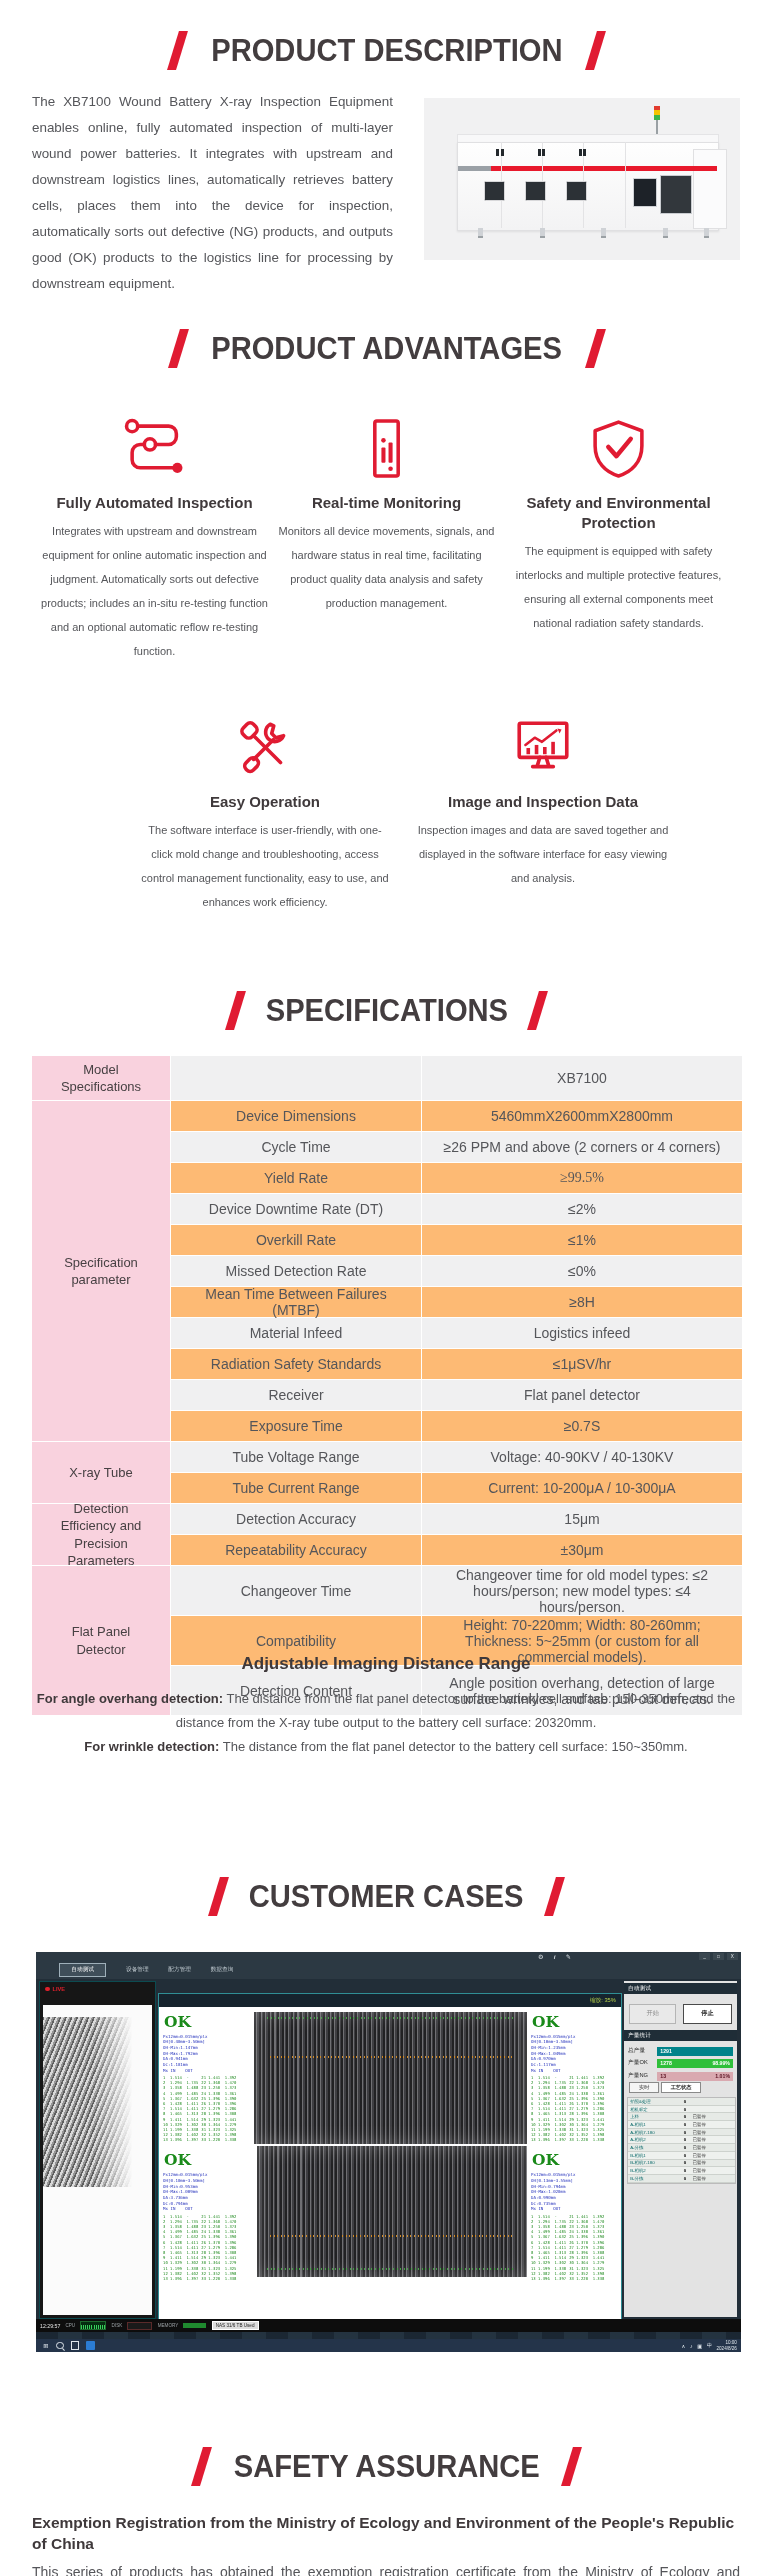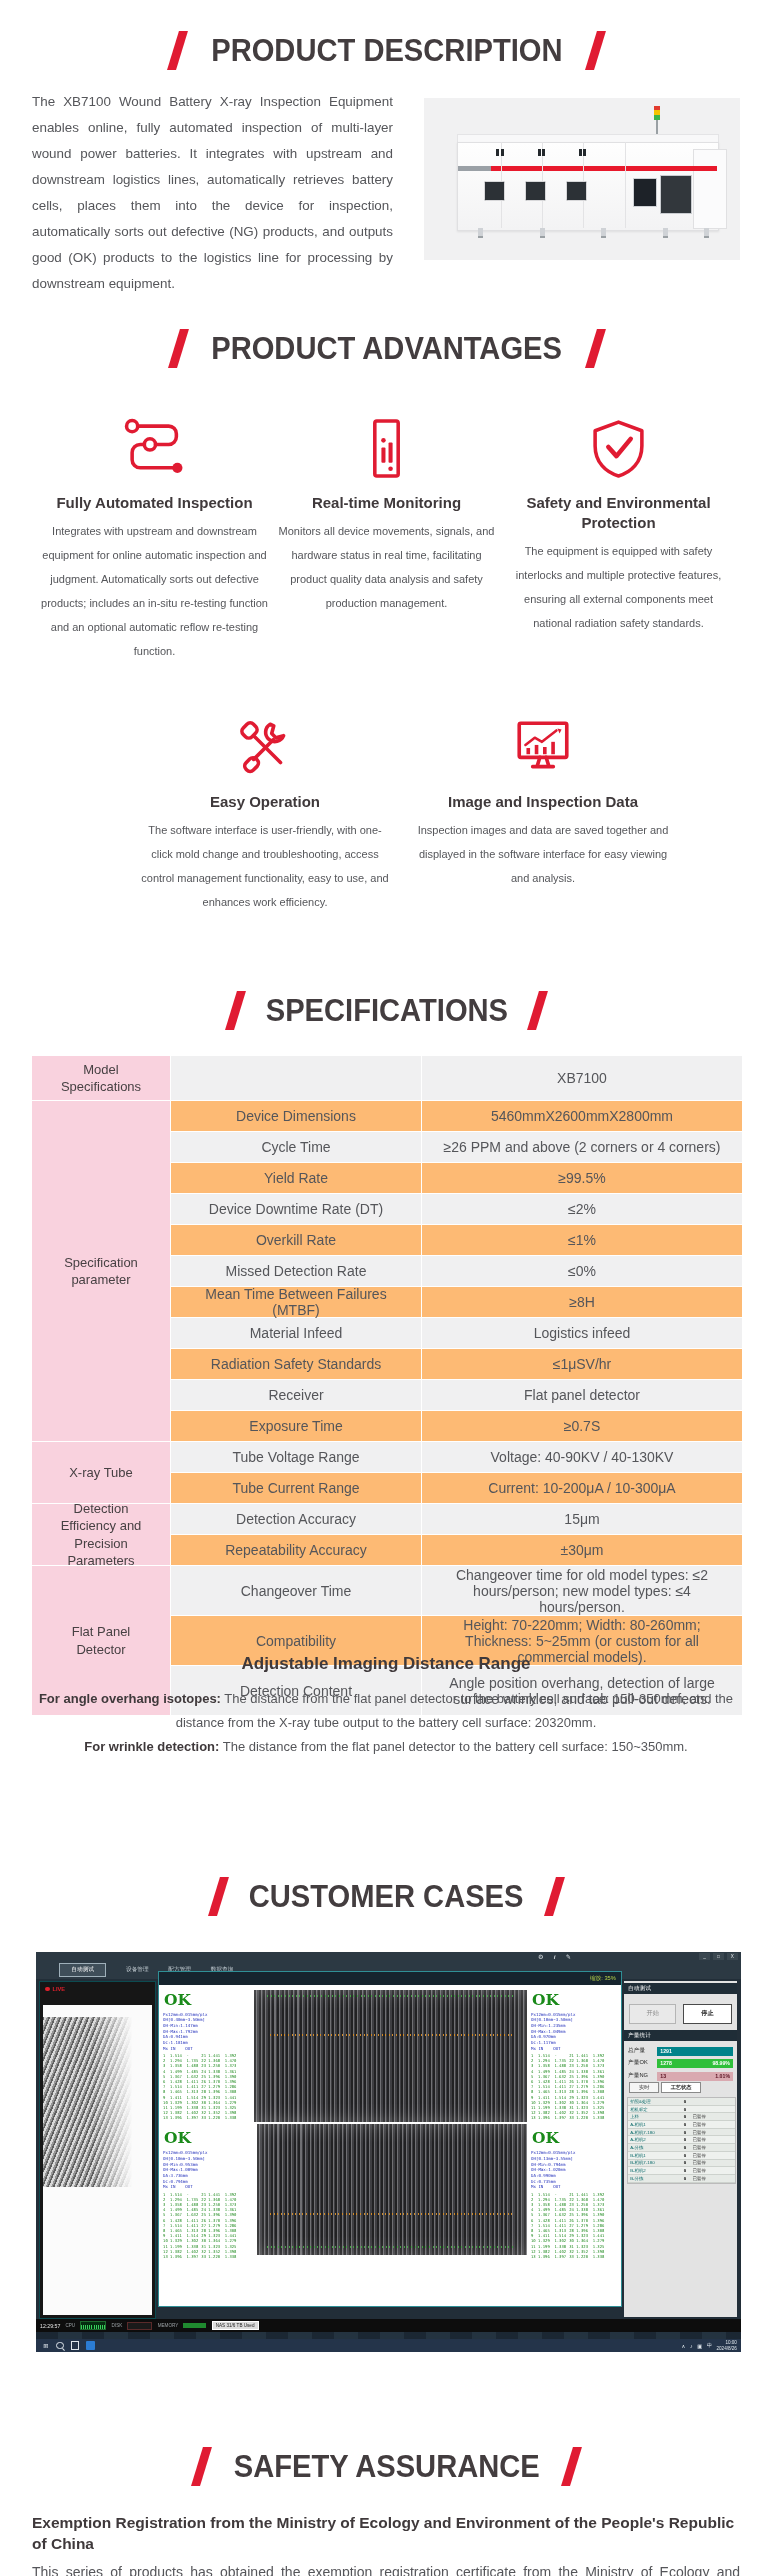--- a/index.html
+++ b/index.html
@@ -50,21 +50,21 @@
   .sh-winbtns{position:absolute;right:3.1px;top:1px;display:flex;gap:2.6px;}
   .sh-winbtns span{width:11.3px;height:7.2px;background:#3a4750;color:#e6ebee;font-size:4.6px;display:flex;align-items:center;justify-content:center;}
   .sh-tabs{position:absolute;left:0;top:9.3px;width:100%;height:17.5px;background:#2c3943;display:flex;align-items:center;gap:19.6px;padding-left:23px;box-sizing:border-box;}
   .sh-tab{color:#c2ccd2;font-size:5.7px;}
   .sh-tab.on{background:#3f4e59;border:0.5px solid #9fb0ba;color:#fff;padding:2.1px 11.3px;}
   .lpanel{position:absolute;left:3.1px;top:29px;width:115px;height:336px;background:#161616;border:0.5px solid #0c4b50;}
   .live{position:absolute;left:5.2px;top:4.1px;color:#e0202c;font-size:5.7px;font-weight:700;display:flex;align-items:center;gap:2.6px;}
   .live i{width:4.6px;height:4.6px;border-radius:50%;background:#e0202c;}
   .lp-white{position:absolute;left:2.6px;top:23px;width:109px;height:310px;background:#fbfbfb;}
   .lp-xray{position:absolute;left:0px;top:12.4px;width:91px;height:170px;background:repeating-linear-gradient(112deg,#5f5f5f 0 1.5px,#d9d9d9 1.5px 3.6px,#969696 3.6px 5.2px);-webkit-mask-image:linear-gradient(90deg,#000 55%,transparent 98%);mask-image:linear-gradient(90deg,#000 55%,transparent 98%);}
-  .canvas{position:absolute;left:122px;top:19px;width:464px;height:336px;background:#fff;border:0.5px solid #2f8f96;box-sizing:border-box;}
+  .canvas{position:absolute;left:122px;top:41px;width:464px;height:336px;background:#fff;border:0.5px solid #2f8f96;box-sizing:border-box;}
   .cv-strip{position:absolute;left:0;top:0;width:100%;height:13.4px;background:#16242e;color:#b7d24a;font-size:5.7px;display:flex;align-items:center;justify-content:flex-end;padding-right:5.2px;box-sizing:border-box;}
   .quad{position:absolute;width:89px;height:133px;overflow:hidden;}
   .q-ok{font-family:"DejaVu Serif",serif;font-weight:700;color:#1a8a1a;font-size:15.5px;margin:1px 0 3.1px 1px;}
   .q-headers div{font-family:"DejaVu Sans Mono",monospace;font-size:4.1px;line-height:5.7px;color:#2330bb;white-space:pre;}
   .q-cols{display:flex;gap:3.1px;margin-top:1.5px;}
   .q-cols div{font-family:"DejaVu Sans Mono",monospace;font-size:3.9px;line-height:5.2px;color:#1f8a1f;white-space:pre;}
   .ximg{position:absolute;background:repeating-linear-gradient(90deg,rgba(24,24,26,.96) 0 2.1px,rgba(96,96,100,.9) 2.1px 3.1px,rgba(52,52,56,.95) 3.1px 4.6px);box-shadow:inset 0 0 20.6px rgba(255,255,255,.25);}
   .xdots{position:absolute;height:1.5px;background:repeating-linear-gradient(90deg,#46a046 0 1px,transparent 1px 3.6px);}
   .xdots.or{background:repeating-linear-gradient(90deg,#cf8a2a 0 1px,transparent 1px 3.6px);}
   .rpanel{position:absolute;left:588px;top:29px;width:113px;height:336px;background:#e3e3e3;}
@@ -222,21 +222,21 @@
   <div id="spec-grid" class="spec-grid" style="grid-template-rows: 44px 30px 30px 30px 30px 30px 30px 30px 30px 30px 30px 30px 30px 30px 30px 30px 49px 49px 49px;">
       <div class="sc sp" style="grid-area: 1 / 1 / span 1;">Model Specifications</div>
       <div class="sc sg" style="grid-area: 1 / 2;"></div>
       <div class="sc sg" style="grid-area: 1 / 3;">XB7100</div>
       <div class="sc sp" style="grid-area: 2 / 1 / span 11;">Specification parameter</div>
       <div class="sc sw" style="grid-area: 2 / 2;">Device Dimensions</div>
       <div class="sc sw" style="grid-area: 2 / 3;">5460mmX2600mmX2800mm</div>
       <div class="sc sg" style="grid-area: 3 / 2;">Cycle Time</div>
       <div class="sc sg" style="grid-area: 3 / 3;">≥26 PPM and above (2 corners or 4 corners)</div>
       <div class="sc sw" style="grid-area: 4 / 2;">Yield Rate</div>
-      <div class="sc sw" style="grid-area: 4 / 3;">≥99.5%</div>
+      <div class="sc sw" style="grid-area: 4 / 3; font-family: Liberation Serif, serif;">≥99.5%</div>
       <div class="sc sg" style="grid-area: 5 / 2;">Device Downtime Rate (DT)</div>
       <div class="sc sg" style="grid-area: 5 / 3;">≤2%</div>
       <div class="sc sw" style="grid-area: 6 / 2;">Overkill Rate</div>
       <div class="sc sw" style="grid-area: 6 / 3;">≤1%</div>
       <div class="sc sg" style="grid-area: 7 / 2;">Missed Detection Rate</div>
       <div class="sc sg" style="grid-area: 7 / 3;">≤0%</div>
       <div class="sc sw" style="grid-area: 8 / 2;">Mean Time Between Failures (MTBF)</div>
       <div class="sc sw" style="grid-area: 8 / 3; text-align: right;">≥8H</div>
       <div class="sc sg" style="grid-area: 9 / 2;">Material Infeed</div>
       <div class="sc sg" style="grid-area: 9 / 3;">Logistics infeed</div>
@@ -260,21 +260,21 @@
       <div class="sc sg" style="grid-area: 17 / 2;">Changeover Time</div>
       <div class="sc sg" style="grid-area: 17 / 3;">Changeover time for old model types: ≤2 hours/person; new model types: ≤4 hours/person.</div>
       <div class="sc sw" style="grid-area: 18 / 2;">Compatibility</div>
       <div class="sc sw" style="grid-area: 18 / 3;">Height: 70-220mm; Width: 80-260mm; Thickness: 5~25mm (or custom for all commercial models).</div>
       <div class="sc sg" style="grid-area: 19 / 2;">Detection Content</div>
       <div class="sc sg" style="grid-area: 19 / 3;">Angle position overhang, detection of large surface wrinkles, and tab pull-out defects.</div>
     </div>
 
   <div class="imgrange">
     <h4>Adjustable Imaging Distance Range</h4>
-    <p><b>For angle overhang isotopes:</b><span> The distance from the flat panel detector to the battery cell surface: 150-350mm, and the distance from the X-ray tube output to the battery cell surface: 20320mm.</span></p>
+    <p><b>For angle overhang detection:</b><span> The distance from the flat panel detector to the battery cell surface: 150-350mm, and the distance from the X-ray tube output to the battery cell surface: 20320mm.</span></p>
     <p><b>For wrinkle detection:</b><span> The distance from the flat panel detector to the battery cell surface: 150~350mm.</span></p>
   </div>
 
   <div class="sec-title" style="top:1877px">
     <span class="slash"></span>
     <span class="txt">CUSTOMER CASES</span>
     <span class="slash"></span>
   </div>
 
   <div class="shot">

